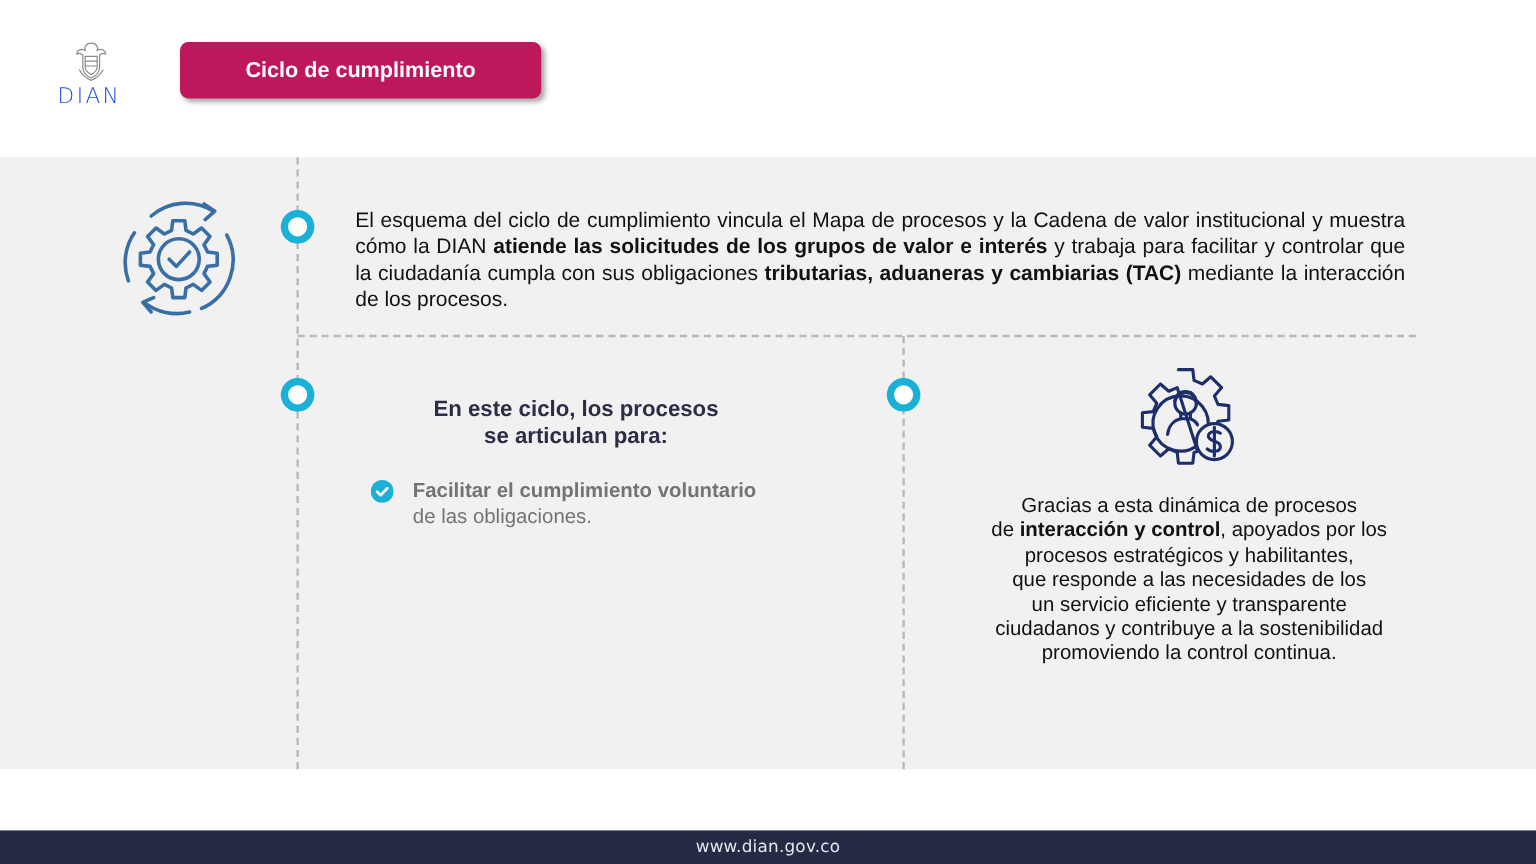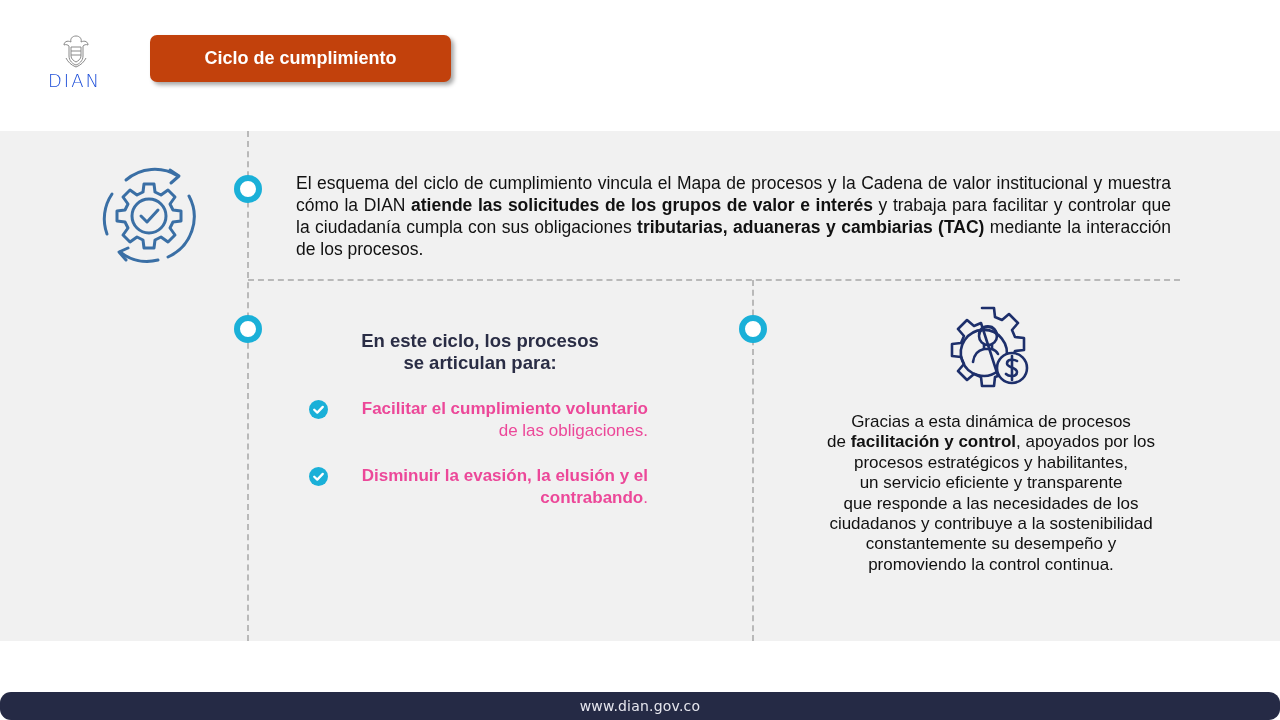--- a/index.html
+++ b/index.html
@@ -3,48 +3,48 @@
 <meta charset="utf-8">
 <style>
   * { box-sizing: border-box; margin: 0; padding: 0; }
   html, body { width: 1280px; height: 720px; overflow: hidden; background: #ffffff; }
   body { position: relative; font-family: "Liberation Sans", sans-serif; color: #111111; }
 
   .logo { position: absolute; left: 44px; top: 34px; width: 64px; height: 54px; }
   .logo-emblem { position: absolute; left: 17px; top: 0; width: 30px; height: 34px; }
   .logo-text { position: absolute; left: 4px; top: 36px; font-size: 18px; letter-spacing: 2px; color: #1d4ed8; font-family: "DejaVu Sans", sans-serif; font-weight: 300; }
 
-  .title-pill { position: absolute; left: 150px; top: 35px; width: 301px; height: 47px; background: #c2410c; border-radius: 7px;
+  .title-pill { position: absolute; left: 150px; top: 35px; width: 301px; height: 47px; background: #be185d; border-radius: 7px;
     box-shadow: 3px 3px 4px rgba(0,0,0,0.35); display: flex; align-items: center; justify-content: center; }
   .title-pill span { color: #ffffff; font-weight: bold; font-size: 18px; font-family: "Liberation Sans", sans-serif; }
 
   .panel { position: absolute; left: 0; top: 131px; width: 1280px; height: 510px; background: #f1f1f1; }
 
   .vdash { position: absolute; width: 0; border-left: 2px dashed #b9b9b9; }
   .hdash { position: absolute; height: 0; border-top: 2px dashed #b9b9b9; }
 
   .node { position: absolute; width: 28px; height: 28px; border-radius: 50%; background: #ffffff; border: 6px solid #1ab0d8; }
 
   .icon-cycle { position: absolute; left: 98px; top: 166px; width: 102px; height: 100px; }
   .icon-gear-user { position: absolute; left: 946px; top: 304px; width: 88px; height: 86px; }
 
   .intro { position: absolute; left: 296px; top: 172px; width: 875px; font-size: 17.5px; line-height: 22px; text-align: justify; color: #111; }
   .intro b { font-weight: bold; }
 
   .subhead { position: absolute; left: 320px; top: 330px; width: 320px; text-align: center; font-size: 18.5px; font-weight: bold; color: #2a2d45; line-height: 22px; }
 
   .bullets { position: absolute; left: 308px; top: 398px; width: 340px; }
-  .bullet { position: relative; padding-left: 36px; font-size: 17px; line-height: 22px; margin-bottom: 23px; color: #ec4899; text-align: right; }
+  .bullet { position: relative; padding-left: 36px; font-size: 17px; line-height: 22px; margin-bottom: 23px; color: #737373; }
   .bullet .check { position: absolute; left: 1px; top: 2px; width: 19px; height: 19px; }
   .bullet b { font-weight: bold; }
 
   .closing { position: absolute; left: 796px; top: 412px; width: 390px; text-align: center; font-size: 17px; line-height: 20.4px; color: #111; }
   .closing b { font-weight: bold; }
 
-  .footer { position: absolute; left: 0; top: 692px; width: 1280px; height: 28px; background: #252a45; display: flex; align-items: center; justify-content: center; border-radius: 11px; }
+  .footer { position: absolute; left: 0; top: 692px; width: 1280px; height: 28px; background: #252a45; display: flex; align-items: center; justify-content: center; }
   .footer span { color: #e6e6ee; font-size: 14px; font-family: "DejaVu Sans", sans-serif; letter-spacing: 0.2px; }
 </style>
 </head>
 <body>
 
 <div class="logo">
   <svg class="logo-emblem" viewBox="0 0 30 34">
     <g fill="none" stroke="#8a8a8a" stroke-width="1">
       <path d="M15 2 C11 2 9 5 10 8 C6 6 3 8 3 11 C5 10 7 11 8 12 L8 22 C8 27 12 30 15 31 C18 30 22 27 22 22 L22 12 C23 11 25 10 27 11 C27 8 24 6 20 8 C21 5 19 2 15 2 Z"></path>
       <path d="M10 13 L20 13 L20 22 C20 25 17 27 15 28 C13 27 10 25 10 22 Z"></path>
@@ -94,49 +94,41 @@
 </div>
 
 <div class="bullets">
   <div class="bullet">
     <svg class="check" viewBox="0 0 20 20">
         <circle cx="10" cy="10" r="10" fill="#1ab0d8"></circle>
         <path d="M5.5 10.3 L8.7 13.3 L14.5 7.2" fill="none" stroke="#fff" stroke-width="2.4" stroke-linecap="round" stroke-linejoin="round"></path>
       </svg>
     <b>Facilitar el cumplimiento voluntario</b><span> de las obligaciones.</span>
   </div>
-  <div class="bullet">
-    <svg class="check" viewBox="0 0 20 20">
-        <circle cx="10" cy="10" r="10" fill="#1ab0d8"></circle>
-        <path d="M5.5 10.3 L8.7 13.3 L14.5 7.2" fill="none" stroke="#fff" stroke-width="2.4" stroke-linecap="round" stroke-linejoin="round"></path>
-      </svg>
-    <b>Disminuir la evasión, la elusión y el contrabando</b><span>.</span>
-  </div>
 </div>
 
 <svg class="icon-gear-user" viewBox="0 0 88 86">
   <g fill="none" stroke="#1d2f6b" stroke-width="2.6" stroke-linejoin="round" stroke-linecap="round">
     <path d="M36 4 L48 4 L49 13 L56 16 L63 10 L72 19 L66 26 L69 33 L78 34 L78 46 L69 47 L67 52 M52 72 L49 73 L48 82 L36 82 L35 73 L28 70 L21 76 L12 67 L18 60 L15 53 L6 52 L6 40 L15 39 L18 32 L12 25 L21 16 L28 22 L35 19 Z"></path>
     <path d="M60 55 A23 23 0 1 0 52 67"></path>
     <circle cx="42" cy="32" r="9"></circle>
     <path d="M33 30 C34 23 40 21 46 23 C49 25 51 28 51 32"></path>
     <path d="M38 40 L38 45 L46 45 L46 40"></path>
     <path d="M27 58 C28 50 33 46 38 45 M46 45 C49 46 51 48 52 50"></path>
     <circle cx="66" cy="64" r="15" fill="#f1f1f1"></circle>
     <path d="M71 57 C68 55 61 55 61 59.5 C61 64 71 63 71 68 C71 73 63 73 60 70"></path>
     <line x1="66" y1="52" x2="66" y2="76"></line>
   </g>
 </svg>
 
 <div class="closing">
   <div><span>Gracias a esta dinámica de procesos</span></div>
-  <div><span>de </span><b>facilitación y control</b><span>, apoyados por los</span></div>
+  <div><span>de </span><b>interacción y control</b><span>, apoyados por los</span></div>
   <div><span>procesos estratégicos y habilitantes,</span></div>
+  <div><span>que responde a las necesidades de los</span></div>
   <div><span>un servicio eficiente y transparente</span></div>
-  <div><span>que responde a las necesidades de los</span></div>
   <div><span>ciudadanos y contribuye a la sostenibilidad</span></div>
-  <div><span>constantemente su desempeño y</span></div>
   <div><span>promoviendo la control continua.</span></div>
 </div>
 
 <div class="footer">
   <span>www.dian.gov.co</span>
 </div>
 
 </body></html>

